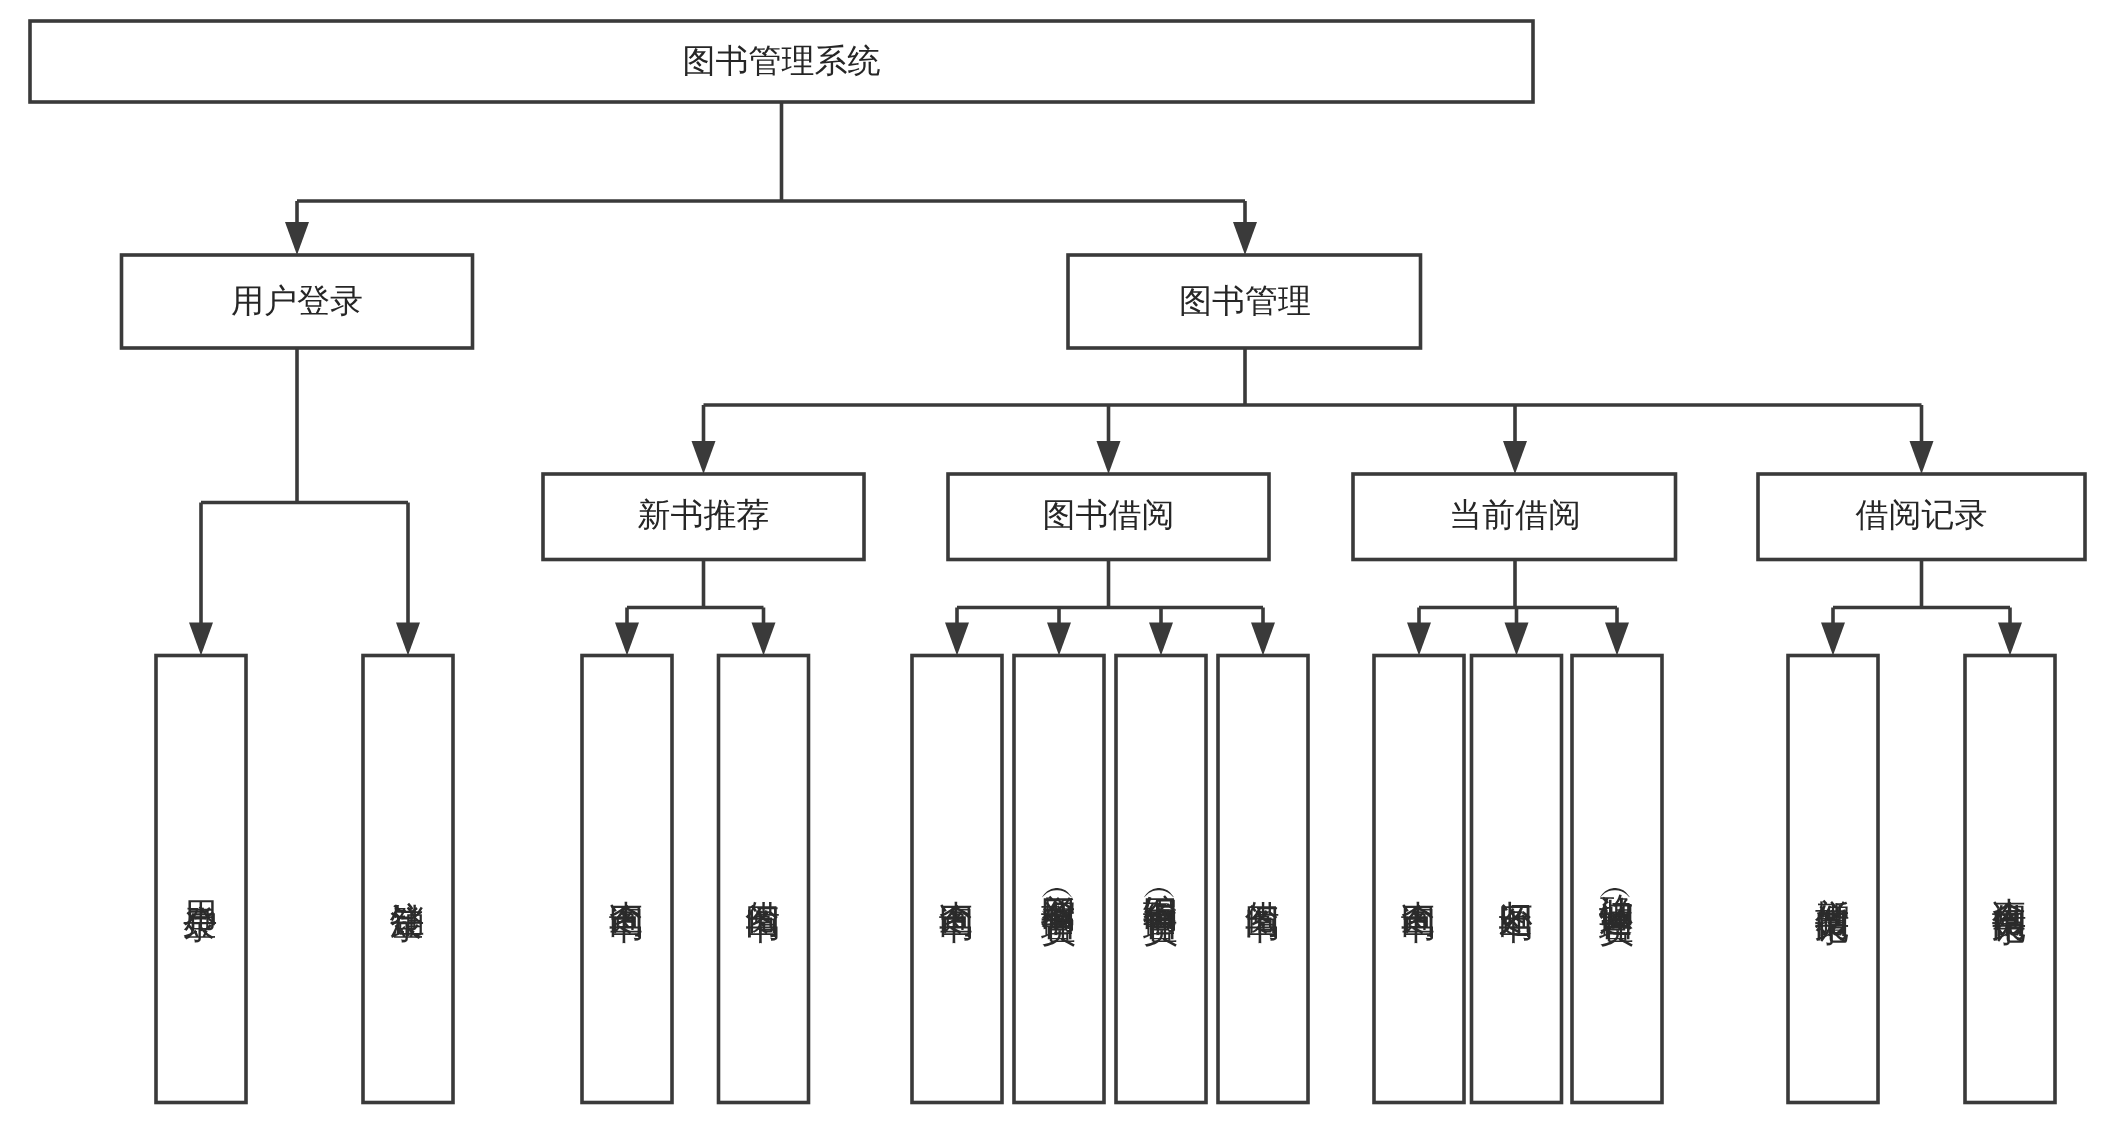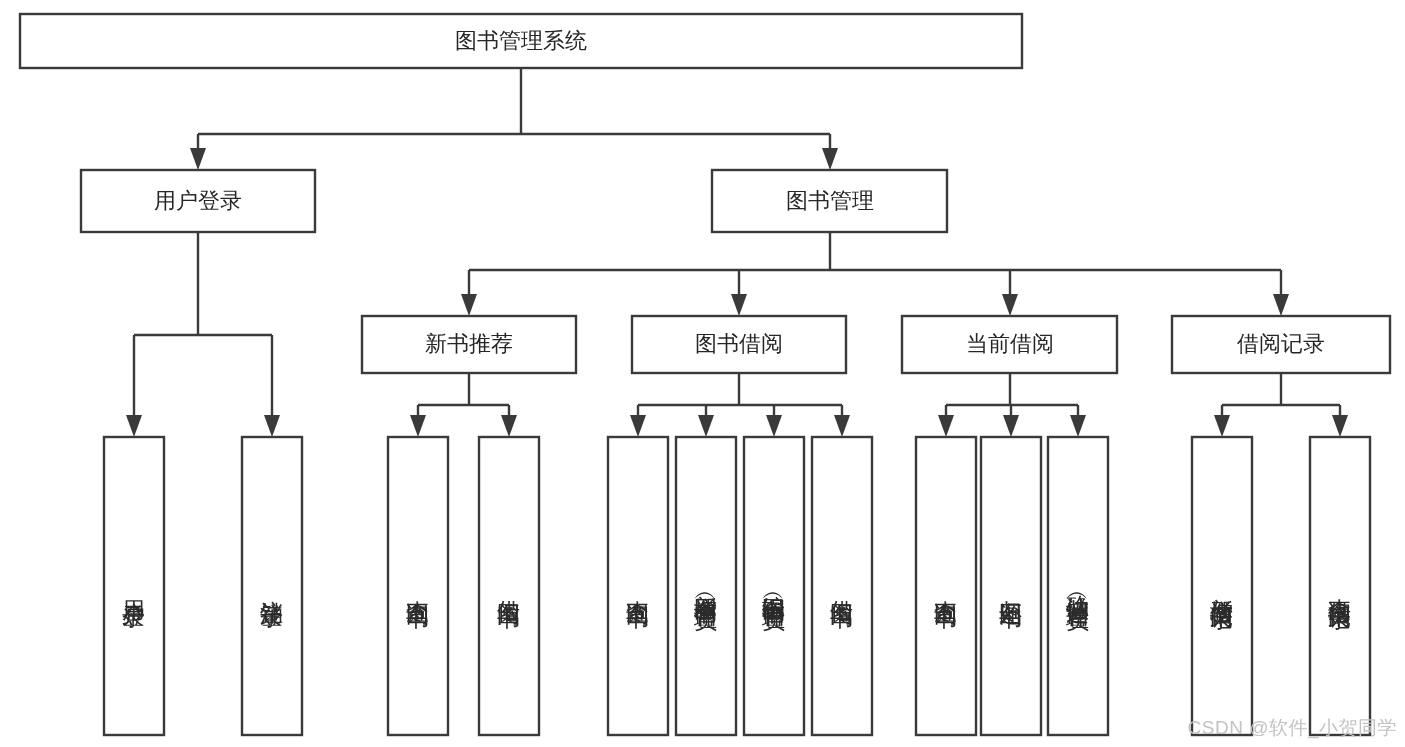--- a/index.html
+++ b/index.html
@@ -223,15 +223,14 @@
   <div class="vert-label-wrap" style="left:744px; top:437px; width:60px; height:298px;">编辑图书（管理员）</div>
   <div class="vert-label-wrap" style="left:812px; top:437px; width:60px; height:298px;">借阅图书</div>
 
   <div class="vert-label-wrap" style="left:916px; top:437px; width:60px; height:298px;">查询图书</div>
   <div class="vert-label-wrap" style="left:981px; top:437px; width:60px; height:298px;">归还图书</div>
   <div class="vert-label-wrap" style="left:1048px; top:437px; width:60px; height:298px;">确认归还（管理员）</div>
 
   <div class="vert-label-wrap" style="left:1192px; top:437px; width:60px; height:298px;">新增借阅记录</div>
   <div class="vert-label-wrap" style="left:1310px; top:437px; width:60px; height:298px;">查询借阅记录</div>
 
-  <div class="watermark">CSDN @软件_小贺同学</div>
 
 </div>
 
 </body></html>

